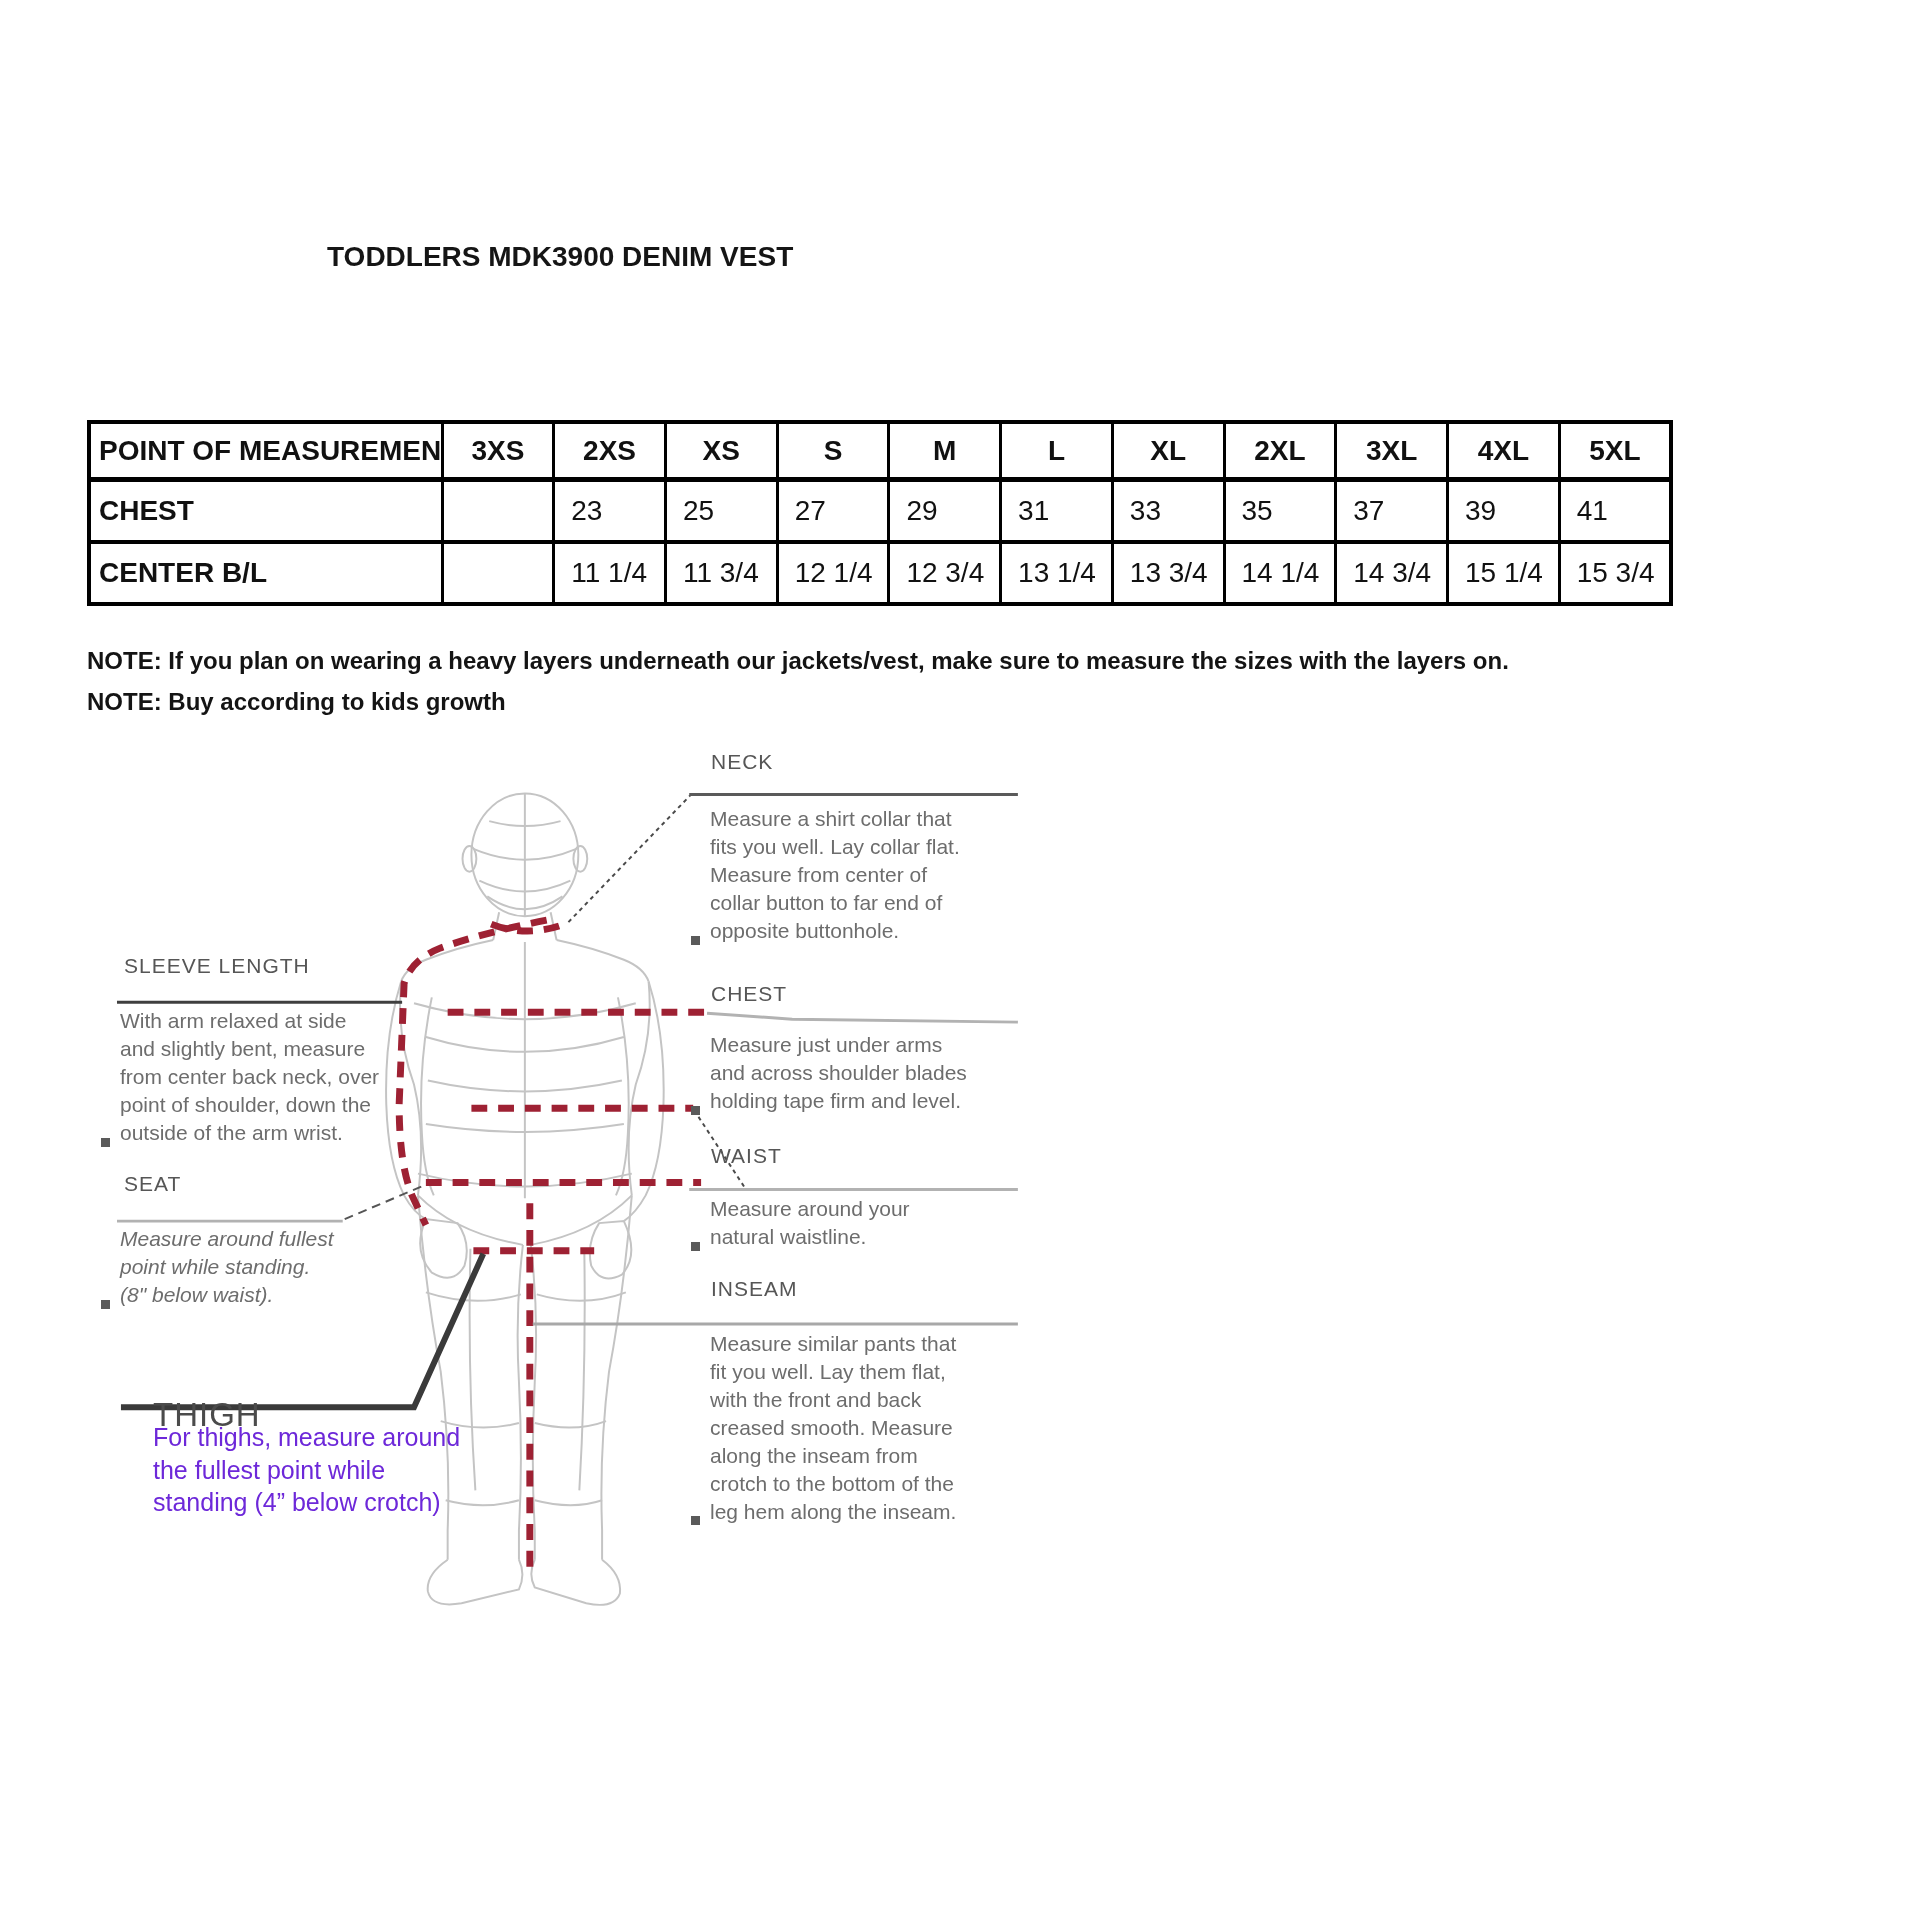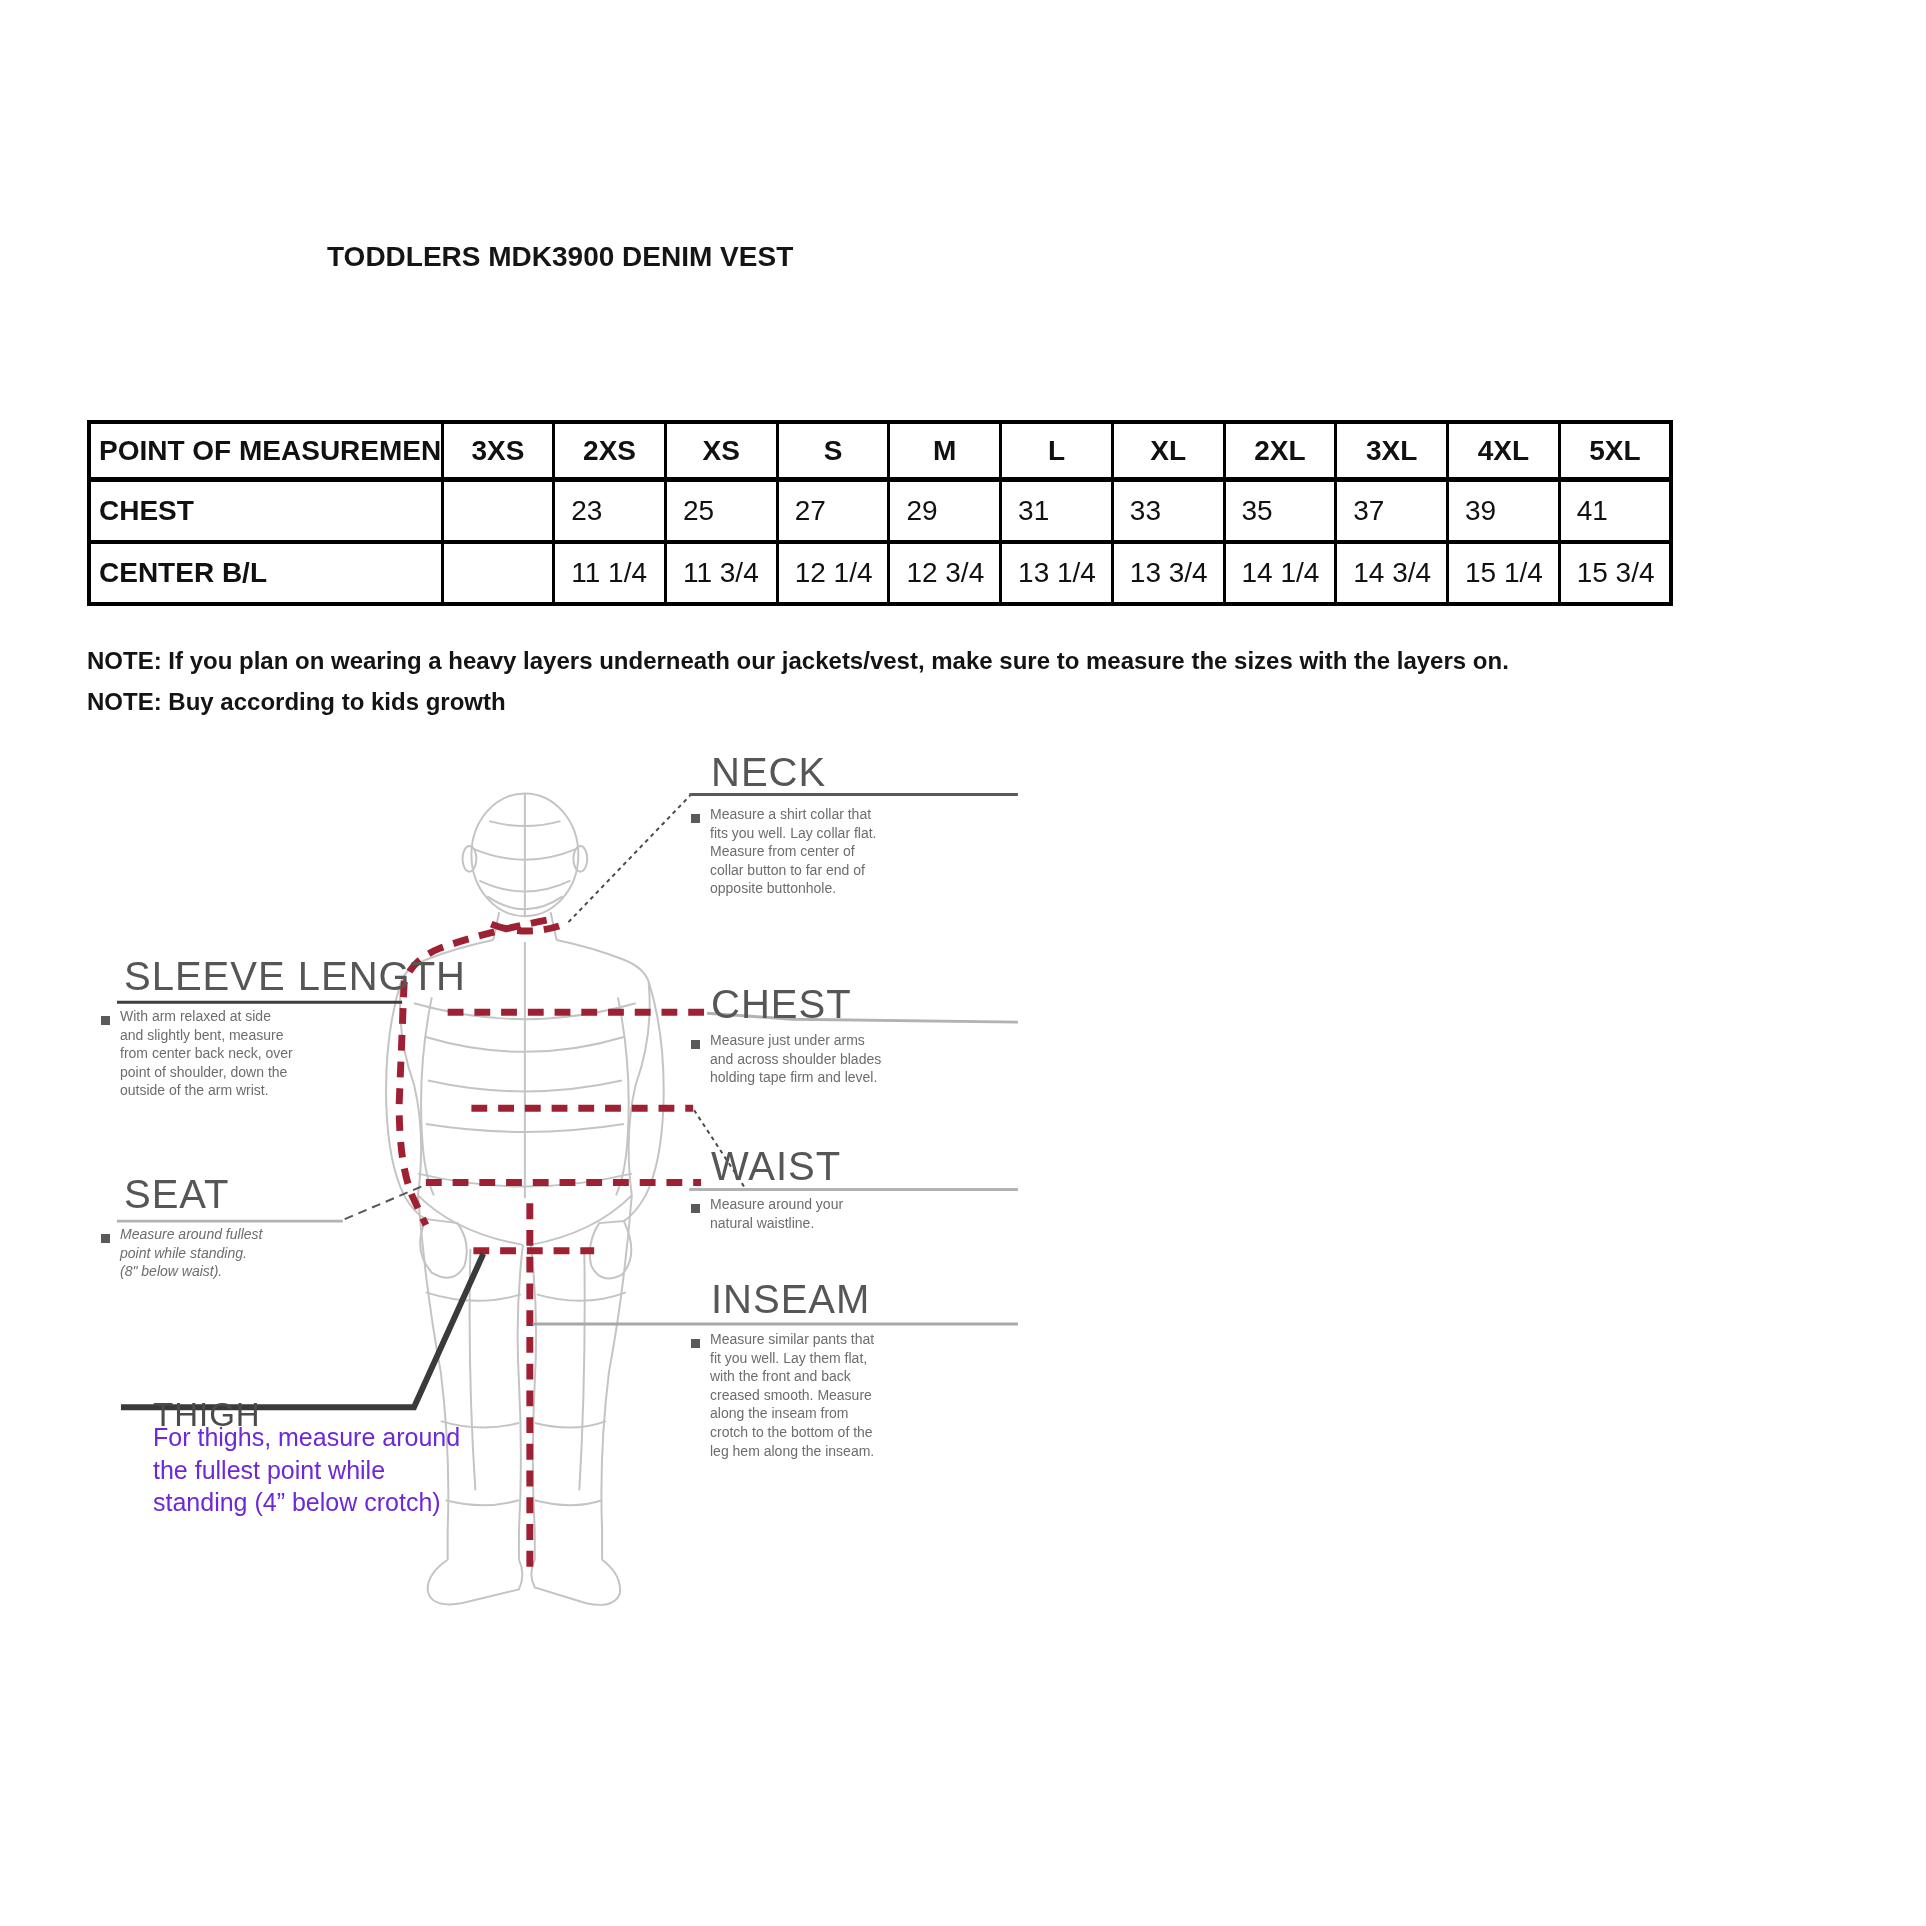--- a/index.html
+++ b/index.html
@@ -36,26 +36,26 @@
   
   .notes{
     position:absolute;left:87px;top:640px;
     font-size:24px;font-weight:bold;color:#141414;line-height:41px;
   }
 
   
   .diagram{position:absolute;left:99px;top:738px;width:926px;height:891px;}
   .diagram svg{position:absolute;left:0;top:0;}
   .d-heading{
-    position:absolute;font-size:40px;color:#565656;letter-spacing:1px;
+    position:absolute;font-size:21px;color:#565656;letter-spacing:1px;
     font-weight:400;white-space:nowrap;
   }
   .d-text{
     position:absolute;display:flex;gap:10px;
-    font-size:14px;color:#6d6d6d;line-height:1.33;
+    font-size:21px;color:#6d6d6d;line-height:1.33;align-items:flex-end;
   }
   .d-text .txt{white-space:pre-line;}
   .sq-bullet{
     width:9px;height:9px;background:#5a5a5a;flex:none;margin-top:9px;
   }
   .thigh-text{
     position:absolute;font-size:25px;color:#6d28d9;line-height:1.3;
     white-space:pre-line;
   }
 </style>

